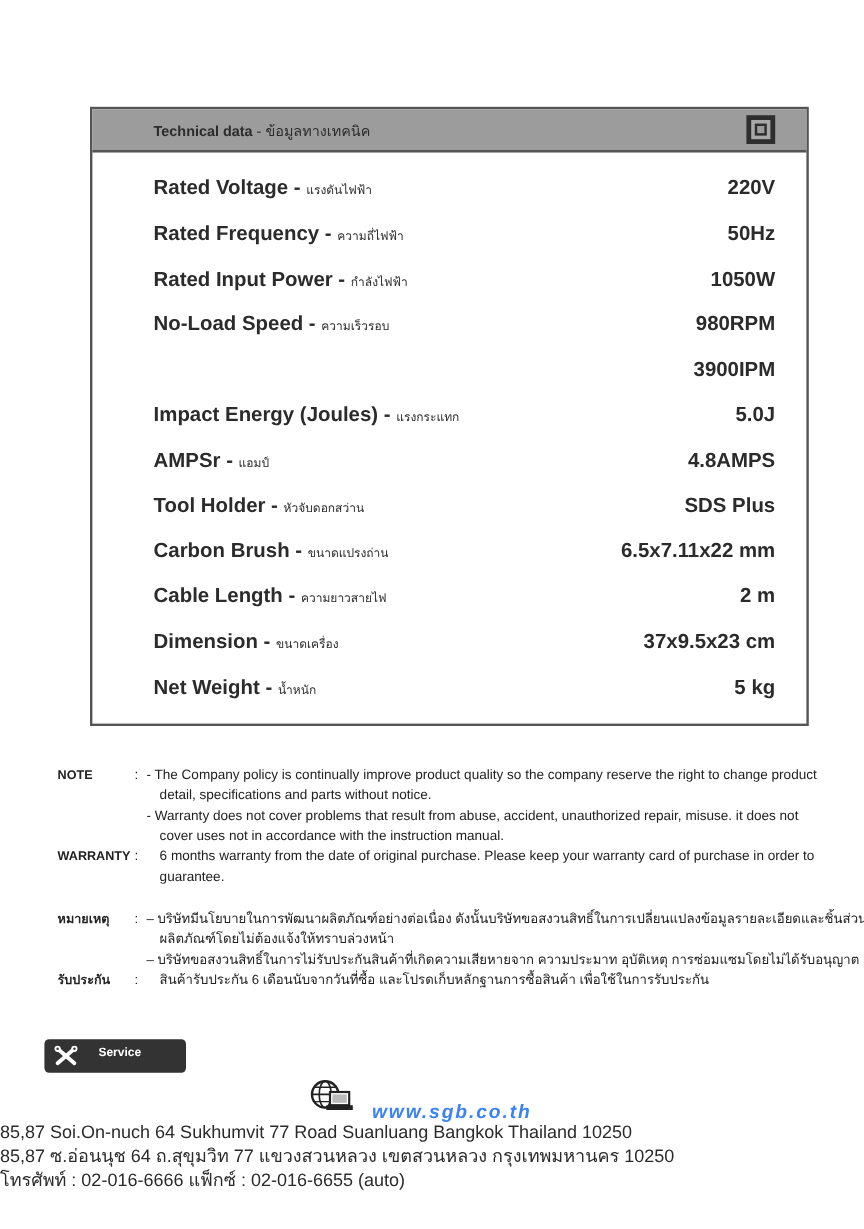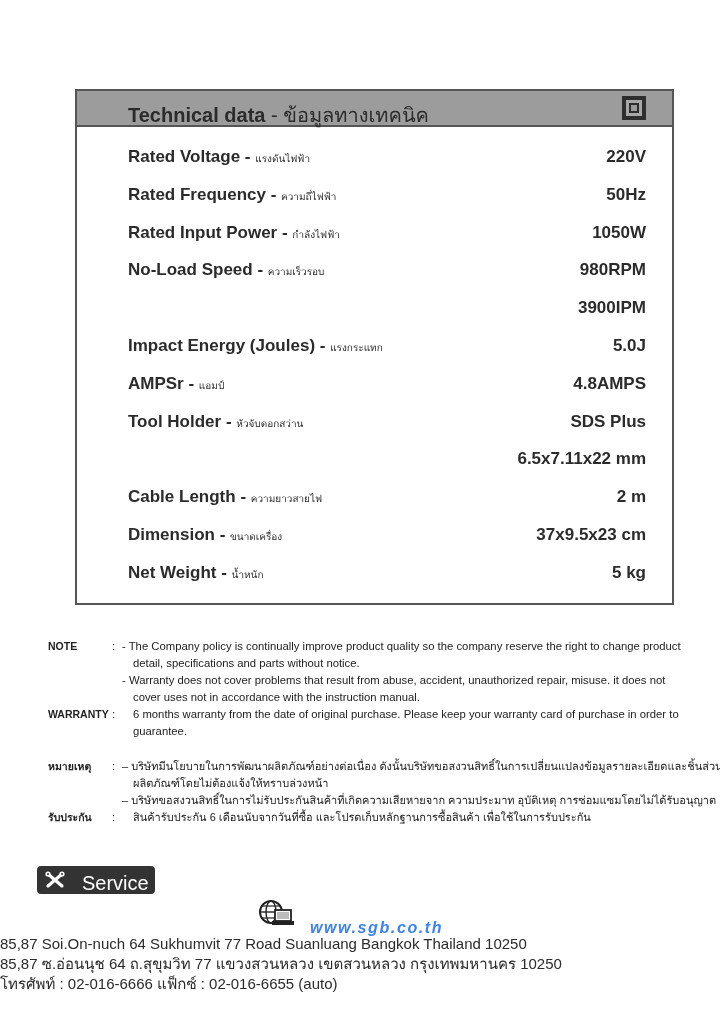--- a/index.html
+++ b/index.html
@@ -3,21 +3,21 @@
 <meta charset="utf-8">
 <style>
   html, body { margin: 0; padding: 0; background: #ffffff; }
   body { width: 720px; height: 1024px; position: relative; overflow: hidden;
          font-family: "Liberation Sans", sans-serif; color: #2b2b2b; }
 
   .spec-box { position: absolute; left: 75px; top: 89px; width: 595px; height: 512px;
               border: 2px solid #555555; box-sizing: content-box; }
   .spec-header { height: 34px; background: #9c9c9c; border-bottom: 2px solid #555555;
                  position: relative; }
-  .spec-title { position: absolute; left: 51px; top: 8px; font-size: 20px; color: #2b2b2b; }
+  .spec-title { position: absolute; left: 51px; top: 8px; font-size: 12px; color: #2b2b2b; }
   .spec-title .en { font-weight: bold; }
   .double-insulation-icon { position: absolute; left: 545px; top: 5px; width: 16px; height: 16px;
                             border: 4px solid #2e2e2e; }
   .double-insulation-icon::after { content: ""; position: absolute; left: 3px; top: 3px;
                             width: 6px; height: 6px; border: 2px solid #2e2e2e; background: #9c9c9c;
                             box-shadow: inset 0 0 0 0 #9c9c9c; }
   .double-insulation-icon { background: #a8a8a8; }
 
   .spec-rows { position: absolute; left: 51px; top: 56px; width: 518px; }
   .spec-row { height: 37.8px; position: relative; }
@@ -31,21 +31,21 @@
   .note-key { position: absolute; left: 0; top: 0; font-weight: bold; font-size: 10.5px; }
   .note-colon { position: absolute; left: 64px; top: 0; }
   .note-text { position: absolute; left: 74px; top: 0; }
   .note-text.cont { left: 85px; }
   .note-text.nodash { left: 85px; }
   .notes-th { position: absolute; left: 48px; top: 758px; width: 650px; font-size: 11px; line-height: 17px; color: #222; }
 
   .service-badge { position: absolute; left: 37px; top: 866px; width: 118px; height: 28px;
                    background: #333333; border-radius: 4px; color: #ffffff; }
   .wrench-icon { position: absolute; left: 8px; top: 5px; width: 20px; height: 18px; }
-  .service-label { position: absolute; left: 45px; top: 6px; font-weight: normal; font-size: 20px; }
+  .service-label { position: absolute; left: 45px; top: 6px; font-weight: bold; font-size: 10px; }
 
   .website { position: absolute; left: 258px; top: 899px; height: 30px; }
   .globe-icon { position: absolute; left: 0; top: 0; width: 38px; height: 30px; }
   .website-url { position: absolute; left: 52px; top: 20px; font-size: 16px; font-weight: bold;
                  font-style: italic; letter-spacing: 1.6px; color: #3b82f6; white-space: nowrap; }
 
   .address { position: absolute; left: 0; top: 934px; width: 636px; text-align: left;
              font-size: 15px; line-height: 20px; color: #2b2b2b; }
 </style>
 </head>
@@ -85,20 +85,21 @@
     </div>
     <div class="spec-row">
       <div class="spec-label"><span class="en">AMPSr</span><span class="en"> - </span><span class="th">แอมป์</span></div>
       <div class="spec-value">4.8AMPS</div>
     </div>
     <div class="spec-row">
       <div class="spec-label"><span class="en">Tool Holder</span><span class="en"> - </span><span class="th">หัวจับดอกสว่าน</span></div>
       <div class="spec-value">SDS Plus</div>
     </div>
     <div class="spec-row">
+      <div class="spec-label"><span class="en">Carbon Brush</span><span class="en"> - </span><span class="th">ขนาดแปรงถ่าน</span></div>
       <div class="spec-value">6.5x7.11x22 mm</div>
     </div>
     <div class="spec-row">
       <div class="spec-label"><span class="en">Cable Length</span><span class="en"> - </span><span class="th">ความยาวสายไฟ</span></div>
       <div class="spec-value">2 m</div>
     </div>
     <div class="spec-row">
       <div class="spec-label"><span class="en">Dimension</span><span class="en"> - </span><span class="th">ขนาดเครื่อง</span></div>
       <div class="spec-value">37x9.5x23 cm</div>
     </div>

